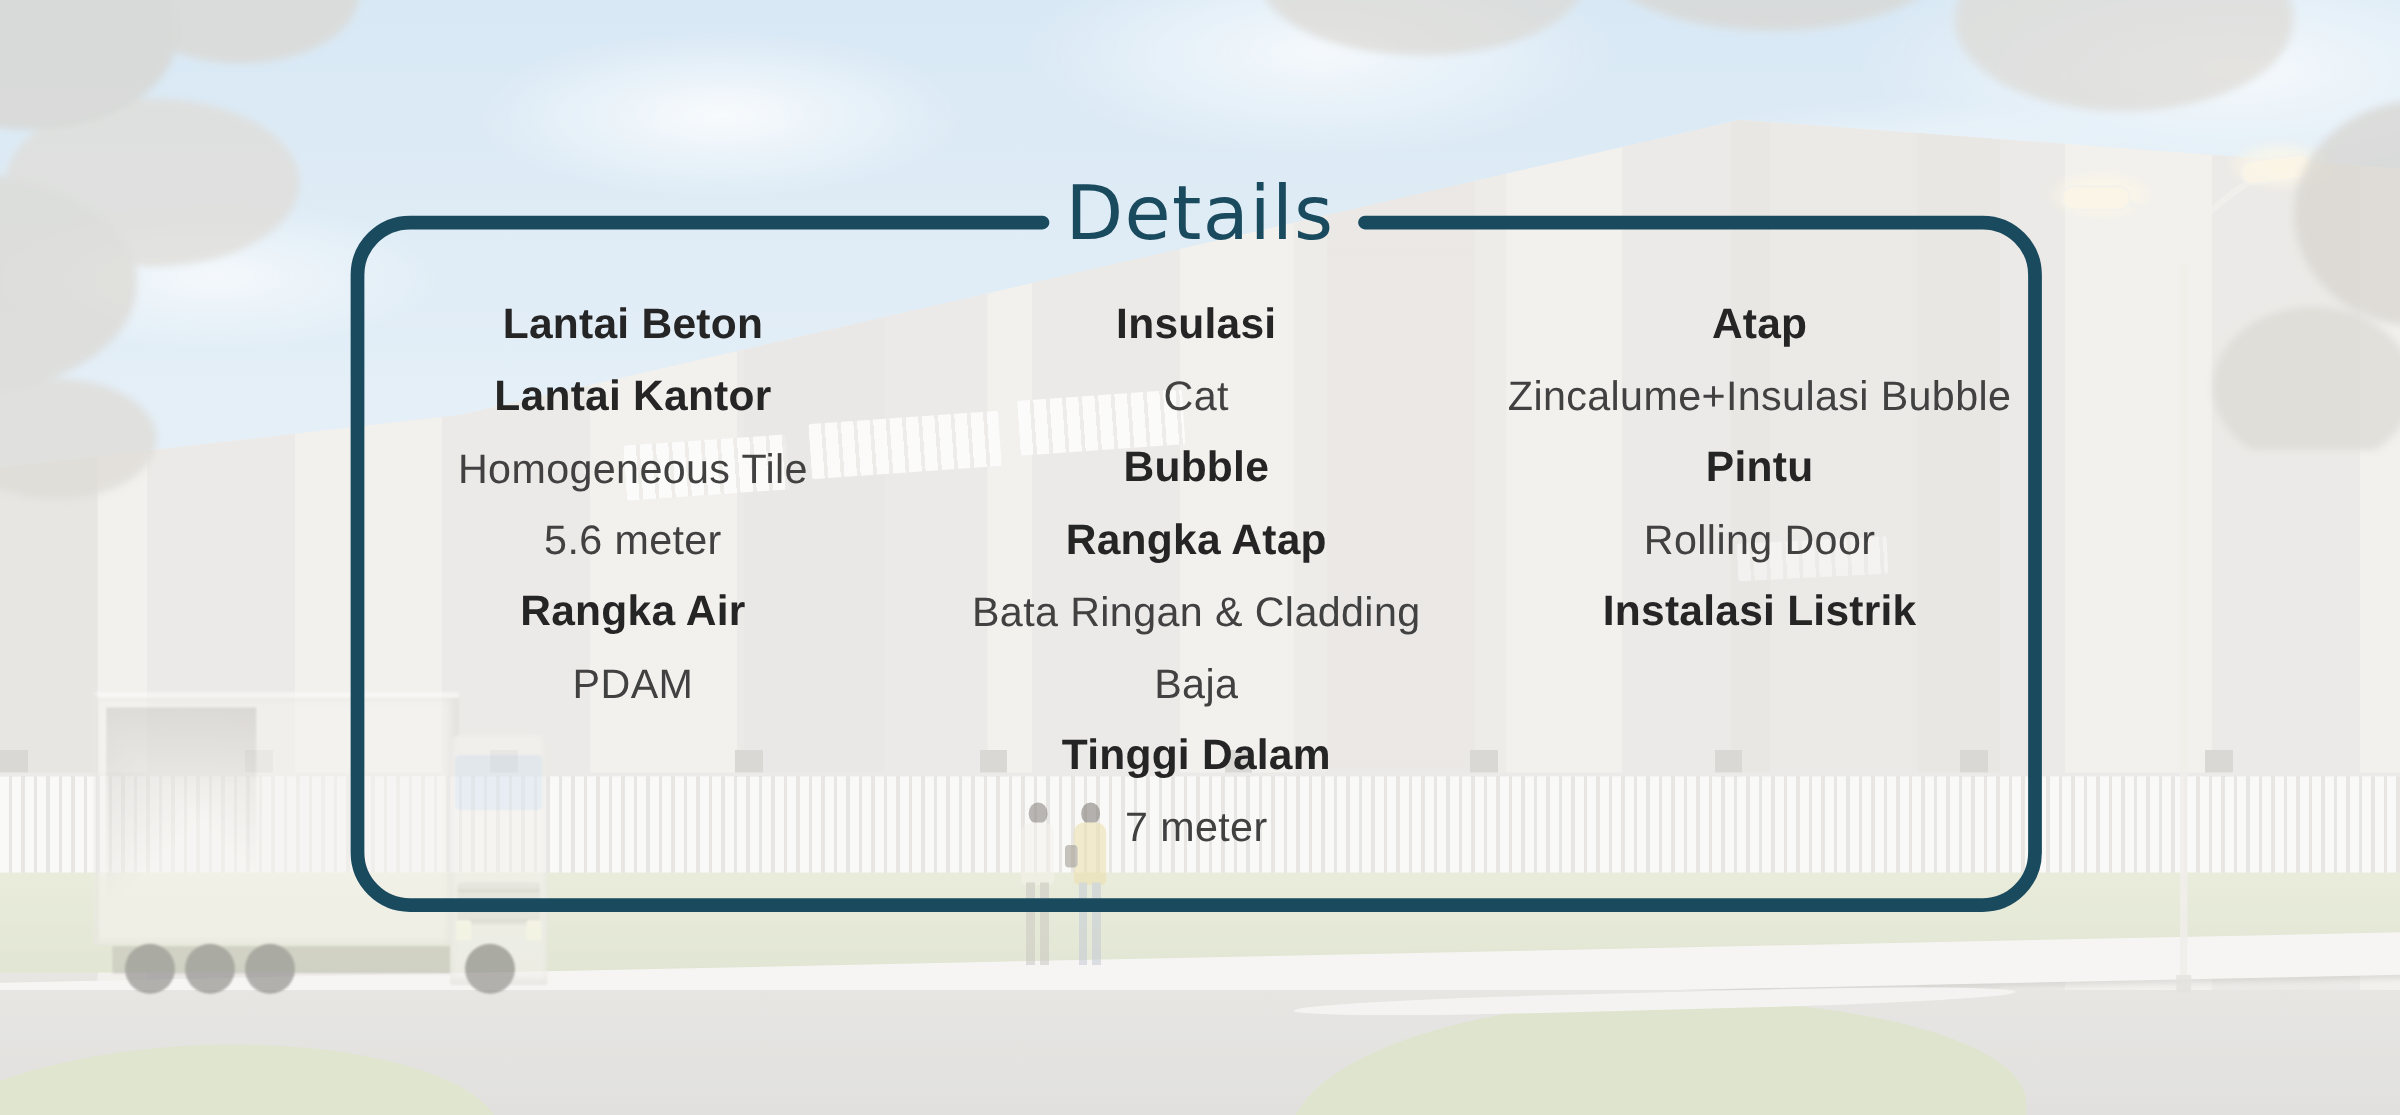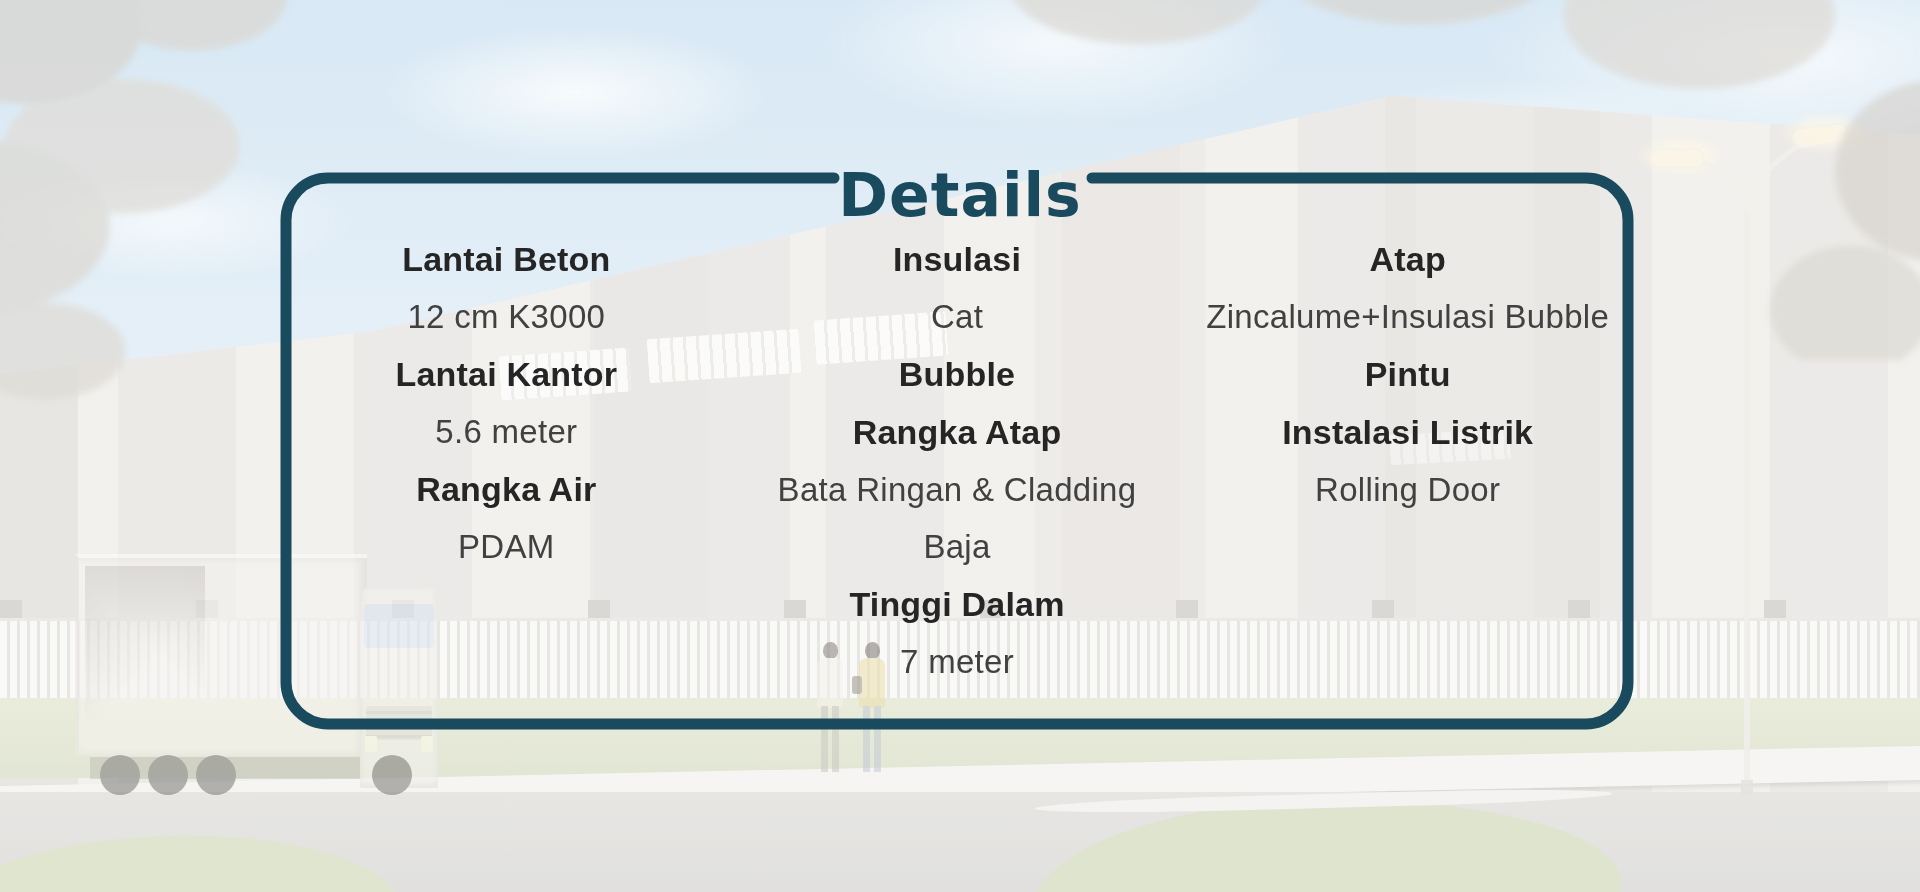--- a/index.html
+++ b/index.html
@@ -118,22 +118,22 @@
       radial-gradient(ellipse 180px 160px at 96% 55%,#c4c0b8 0 55%,transparent 58%),
       radial-gradient(ellipse 150px 120px at 88% 88%,#cbc7bf 0 52%,transparent 55%);}
 
   .wash{position:absolute;inset:0;background:rgba(255,255,255,.32);}
 
   
   .card-border-svg{position:absolute;inset:0;}
   .card-border-svg path{fill:none;stroke:var(--accent);stroke-width:11;stroke-linecap:round;}
 
   .card-title{position:absolute;left:0;top:136px;width:1920px;text-align:center;
-    font-family:"DejaVu Sans",sans-serif;font-weight:700;font-size:60px;
-    letter-spacing:1px;color:var(--accent);margin-top:24px;}
+    font-family:"DejaVu Sans",sans-serif;font-weight:400;font-size:60px;
+    letter-spacing:1px;color:var(--accent);}
 
   .card-body{position:absolute;left:281px;top:175px;width:1352px;height:552px;
     display:flex;padding-top:56px;}
   .col{flex:1;display:flex;flex-direction:column;align-items:center;}
   .spec-line{height:57.5px;display:flex;align-items:center;justify-content:center;
     white-space:nowrap;}
   .spec-label{font-size:34px;font-weight:700;color:var(--label_text);letter-spacing:.2px;}
   .spec-value{font-size:33px;font-weight:400;color:var(--value_text);letter-spacing:.3px;}
 </style>
 </head>
@@ -216,38 +216,38 @@
   <svg class="card-border-svg" width="1920" height="892" viewBox="0 0 1920 892">
     <path d="M1092,178 L1586,178 A42,42 0 0 1 1628,220 L1628,682 A42,42 0 0 1 1586,724
              L328,724 A42,42 0 0 1 286,682 L286,220 A42,42 0 0 1 328,178 L834,178"></path>
   </svg>
 
   <div class="card-title">Details</div>
 
   <div class="card-body">
     <div class="col">
       <div class="spec-line spec-label">Lantai Beton</div>
-      <div class="spec-line spec-value">12 cm K3000</div>
       <div class="spec-line spec-label">Lantai Kantor</div>
+      <div class="spec-line spec-value">Homogeneous Tile</div>
       <div class="spec-line spec-value">5.6 meter</div>
       <div class="spec-line spec-label">Rangka Air</div>
       <div class="spec-line spec-value">PDAM</div>
     </div>
     <div class="col">
       <div class="spec-line spec-label">Insulasi</div>
       <div class="spec-line spec-value">Cat</div>
       <div class="spec-line spec-label">Bubble</div>
       <div class="spec-line spec-label">Rangka Atap</div>
       <div class="spec-line spec-value">Bata Ringan &amp; Cladding</div>
       <div class="spec-line spec-value">Baja</div>
       <div class="spec-line spec-label">Tinggi Dalam</div>
       <div class="spec-line spec-value">7 meter</div>
     </div>
     <div class="col">
       <div class="spec-line spec-label">Atap</div>
       <div class="spec-line spec-value">Zincalume+Insulasi Bubble</div>
       <div class="spec-line spec-label">Pintu</div>
+      <div class="spec-line spec-value">Rolling Door</div>
       <div class="spec-line spec-label">Instalasi Listrik</div>
-      <div class="spec-line spec-value">Rolling Door</div>
     </div>
   </div>
 
 </div>
 
 </body></html>

